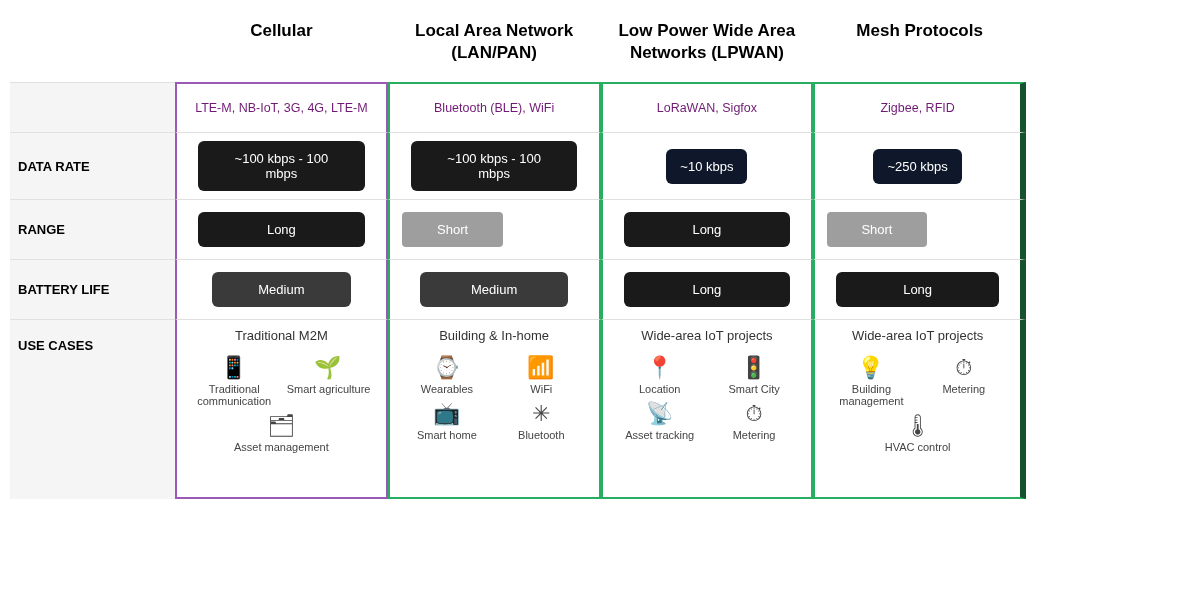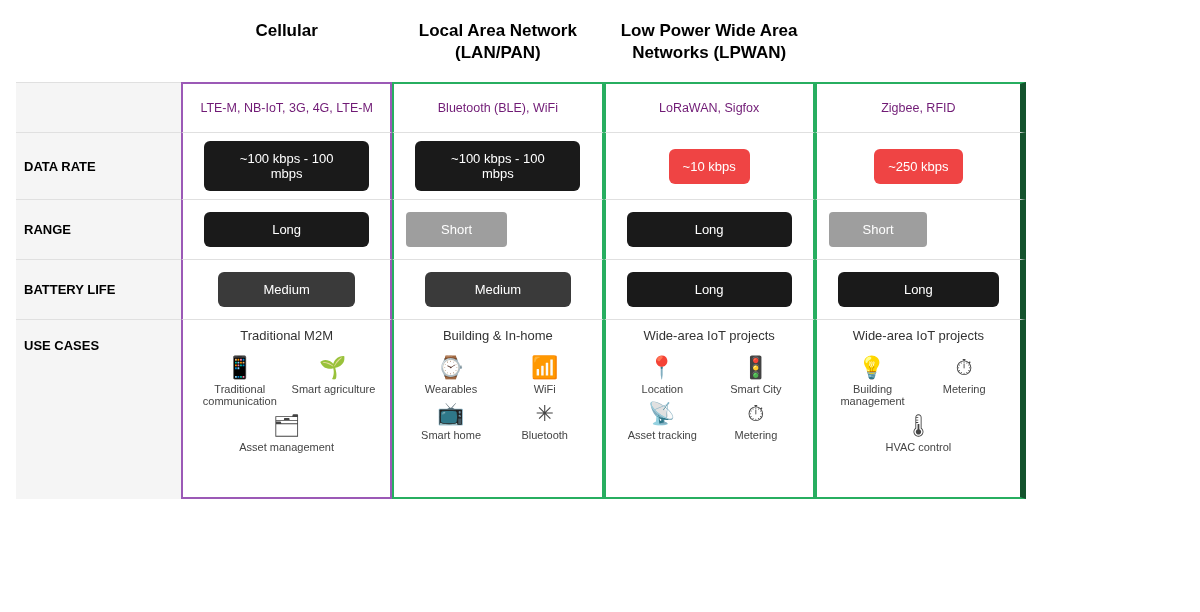--- a/index.html
+++ b/index.html
@@ -5,21 +5,21 @@
     * { box-sizing: border-box; margin: 0; padding: 0; }
     body {
       font-family: 'Helvetica Neue', Arial, sans-serif;
       background: #fff;
       width: 1200px;
       min-height: 612px;
       overflow: hidden;
     }
     .container {
       width: 1036px;
-      padding: 20px 10px 10px 16px;
+      padding: 20px 10px 10px 10px;
     }
     
     .header-row {
       display: grid;
       grid-template-columns: 165px 1fr 1fr 1fr 1fr;
       margin-bottom: 8px;
     }
     .header-cell {
       text-align: center;
       font-weight: 700;
@@ -104,21 +104,21 @@
     .chip-gray {
       background: #9e9e9e;
       color: #fff;
       border-radius: 4px;
       padding: 10px 20px;
       font-size: 13px;
       font-weight: 500;
       text-align: center;
     }
     .chip-gray-sm {
-      background: #ef4444;
+      background: #0f172a;
       color: #fff;
       border-radius: 6px;
       padding: 10px 14px;
       font-size: 13px;
       font-weight: 500;
       text-align: left;
     }
     
     .tech-label {
       font-size: 12.5px;
@@ -184,20 +184,21 @@
 </head>
 <body>
 
 <div class="container">
 
   <div class="header-row">
     <div class="header-cell"></div>
     <div class="header-cell">Cellular</div>
     <div class="header-cell">Local Area Network (LAN/PAN)</div>
     <div class="header-cell">Low Power Wide Area Networks (LPWAN)</div>
+    <div class="header-cell">Mesh Protocols</div>
   </div>
 
   <div class="main-grid">
     <div style="background:#f5f5f5; border-top:1px solid #e0e0e0;"></div>
     <div class="tech-label col-cellular top-border-cellular">LTE-M, NB-IoT, 3G, 4G, LTE-M</div>
     <div class="tech-label col-lan top-border-lan">Bluetooth (BLE), WiFi</div>
     <div class="tech-label col-lpwan top-border-lpwan">LoRaWAN, Sigfox</div>
     <div class="tech-label col-mesh top-border-mesh">Zigbee, RFID</div>
   </div>
 

